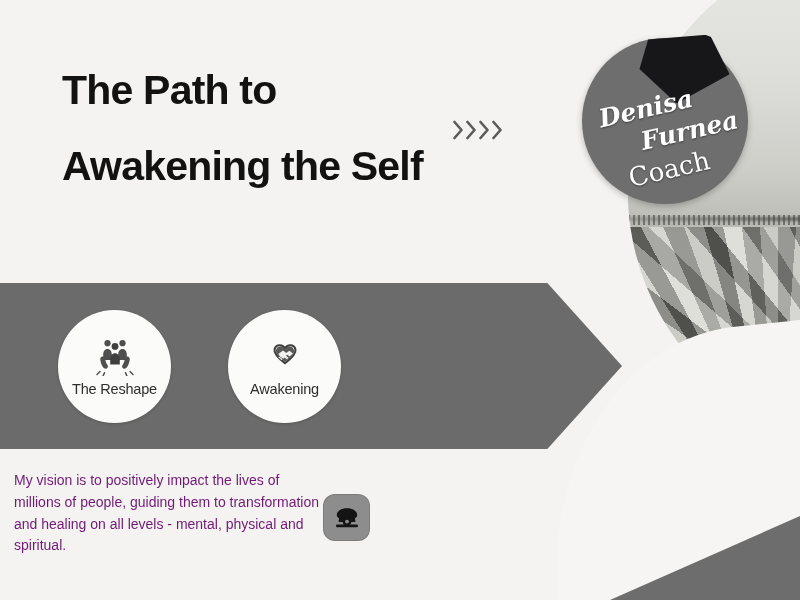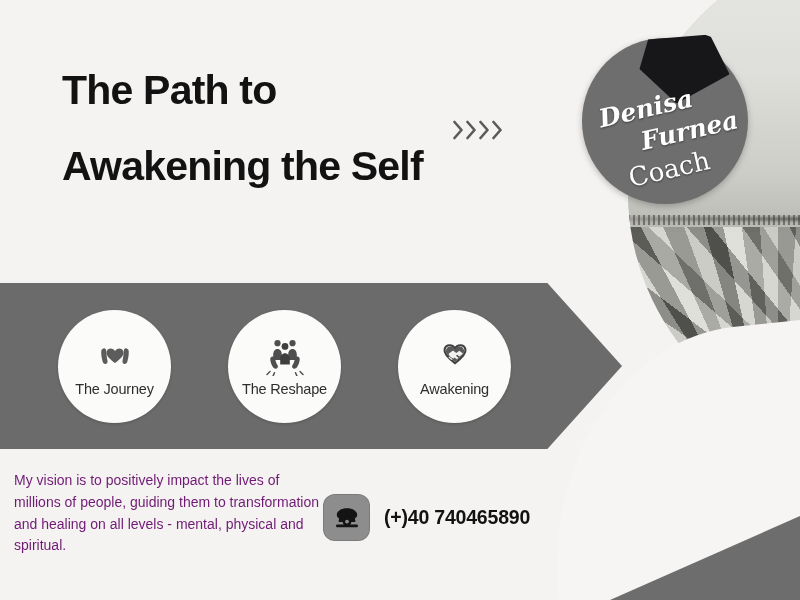--- a/index.html
+++ b/index.html
@@ -374,30 +374,20 @@
         </span>
       </span>
     </div>
   </div>
 
 
   <div class="banner"></div>
 
   <div class="circles">
 
-    <div class="feature">
-      <span class="ico">
-        <svg width="40" height="36" viewBox="0 0 40 36">
-          <path d="M20 12.2c1.6-3.6 7.4-3.8 8.5.6.9 3.7-3.6 7.6-8.5 11.3-4.9-3.7-9.4-7.6-8.5-11.3 1.1-4.4 6.9-4.2 8.5-.6z" fill="#5c5c5c"></path>
-          <path d="M8.4 9.5c1.3-.6 2.4.3 2.6 1.6.5 3.4.6 7.2 1.4 10.1.5 1.8-.2 3.3-1.6 3.7-1.4.4-2.7-.6-3.2-2.4-.9-3.3-1.6-7.3-1.3-10.4.1-1.4.6-2.2 2.1-2.6z" fill="#5c5c5c"></path>
-          <path d="M31.6 9.5c-1.3-.6-2.4.3-2.6 1.6-.5 3.4-.6 7.2-1.4 10.1-.5 1.8.2 3.3 1.6 3.7 1.4.4 2.7-.6 3.2-2.4.9-3.3 1.6-7.3 1.3-10.4-.1-1.4-.6-2.2-2.1-2.6z" fill="#5c5c5c"></path>
-        </svg>
-      </span>
-      <span class="cap">The Journey</span>
-    </div>
 
     <div class="feature">
       <span class="ico">
         <svg width="40" height="38" viewBox="0 0 40 38">
           <circle cx="12.5" cy="5.2" r="3.1" fill="#4f4f4f"></circle>
           <path d="M8.2 16.5c0-3.2 1.9-5.4 4.3-5.4s4.3 2.2 4.3 5.4v5.6H8.2z" fill="#4f4f4f"></path>
           <circle cx="27.5" cy="5.2" r="3.1" fill="#4f4f4f"></circle>
           <path d="M23.2 16.5c0-3.2 1.9-5.4 4.3-5.4s4.3 2.2 4.3 5.4v5.6h-8.6z" fill="#4f4f4f"></path>
           <circle cx="20" cy="8.4" r="3.4" fill="#3f3f3f"></circle>
           <path d="M15.2 21.4c0-3.6 2.1-6.1 4.8-6.1s4.8 2.5 4.8 6.1v5.2h-9.6z" fill="#3f3f3f"></path>
@@ -436,17 +426,16 @@
   <div class="phone">
     <span class="phone-icon">
       <svg width="30" height="24" viewBox="0 0 30 24">
         <path d="M15 2.2c-5.9 0-10.2 2.9-10.2 6.6 0 1.6.9 2.9 2.4 3.8l-.6 2.1c-.2.7.3 1.3 1 1.3h14.8c.7 0 1.2-.6 1-1.3l-.6-2.1c1.5-.9 2.4-2.2 2.4-3.8 0-3.7-4.3-6.6-10.2-6.6z" fill="#141414"></path>
         <circle cx="15" cy="15.6" r="4.4" fill="#141414"></circle>
         <circle cx="15" cy="15.6" r="1.9" fill="#8d8d8d"></circle>
         <rect x="4" y="18.6" width="22" height="2.6" rx="1.3" fill="#141414"></rect>
       </svg>
     </span>
     <span class="phone-txt">
-      <div class="phone-number">(+)40 740465890</div>
     </span>
   </div>
 
 </div>
 
 </body></html>

